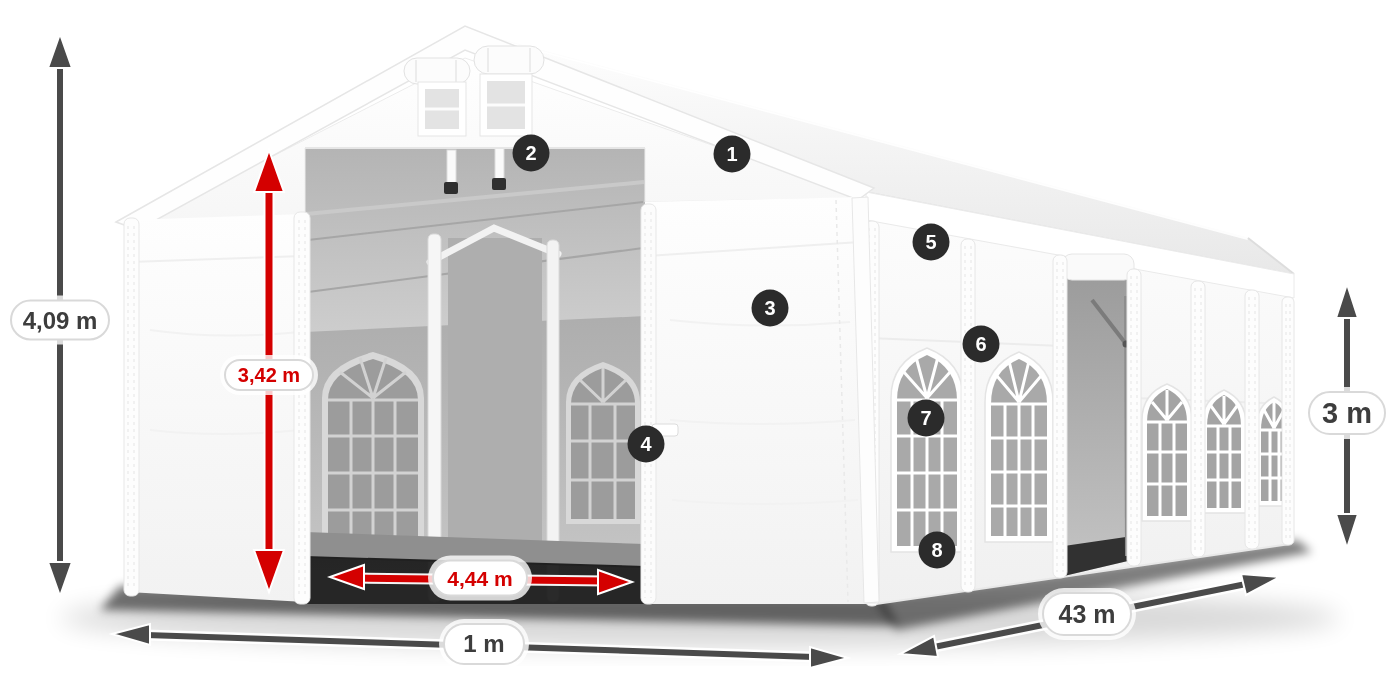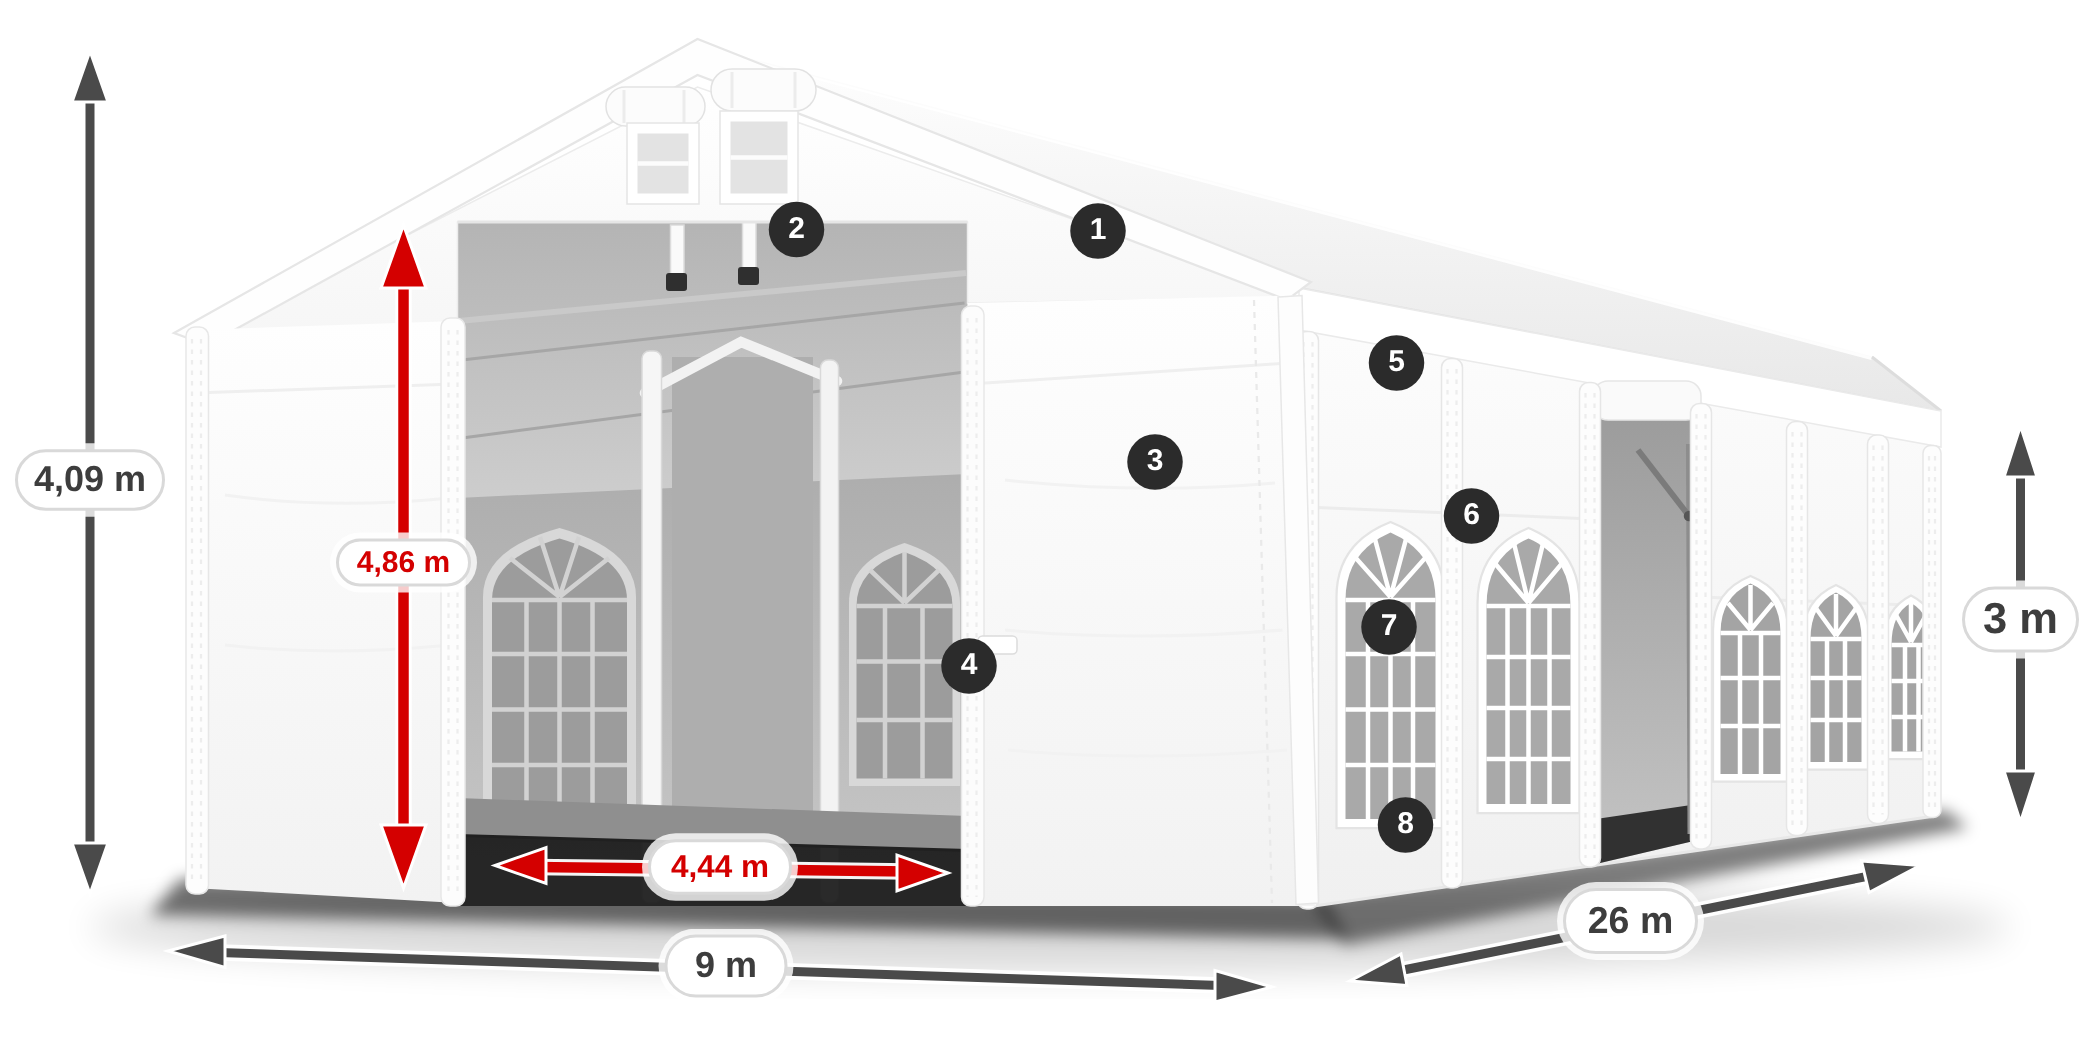--- a/index.html
+++ b/index.html
@@ -276,27 +276,27 @@
   <g>
     <path class="cas" d="M1347,318 V514"></path>
         <path class="g-sh" d="M1347,318 V514"></path>
     <polygon class="g-hd" points="1347,284 1336,318 1358,318"></polygon>
     <polygon class="g-hd" points="1347,548 1336,514 1358,514"></polygon>
   </g>
 </svg>
 
 <div class="pill" style="left:60px;top:320px;width:96px;height:37px;font-size:24px;">4,09 m</div>
 
-<div class="pill red" style="left:269px;top:375px;width:86px;height:28px;font-size:20px;">4,86 m</div>
+<div class="pill red" style="left:269px;top:375px;width:86px;height:28px;font-size:20px;">3,42 m</div>
 
 <div class="pill red" style="left:480px;top:578px;width:92px;height:33px;font-size:21px;">4,44 m</div>
 
-<div class="pill" style="left:484px;top:644px;width:78px;height:38px;font-size:24px;">9 m</div>
-
-<div class="pill" style="left:1087px;top:614px;width:86px;height:40px;font-size:25px;">26 m</div>
+<div class="pill" style="left:484px;top:644px;width:78px;height:38px;font-size:24px;">1 m</div>
+
+<div class="pill" style="left:1087px;top:614px;width:86px;height:40px;font-size:25px;">43 m</div>
 
 <div class="pill" style="left:1347px;top:413px;width:74px;height:40px;font-size:29px;">3 m</div>
 
 <div class="badge" style="left:732px;top:154px;">1</div>
 <div class="badge" style="left:531px;top:153px;">2</div>
 <div class="badge" style="left:770px;top:308px;">3</div>
 <div class="badge" style="left:646px;top:444px;">4</div>
 <div class="badge" style="left:931px;top:242px;">5</div>
 <div class="badge" style="left:981px;top:344px;">6</div>
 <div class="badge" style="left:926px;top:418px;">7</div>

